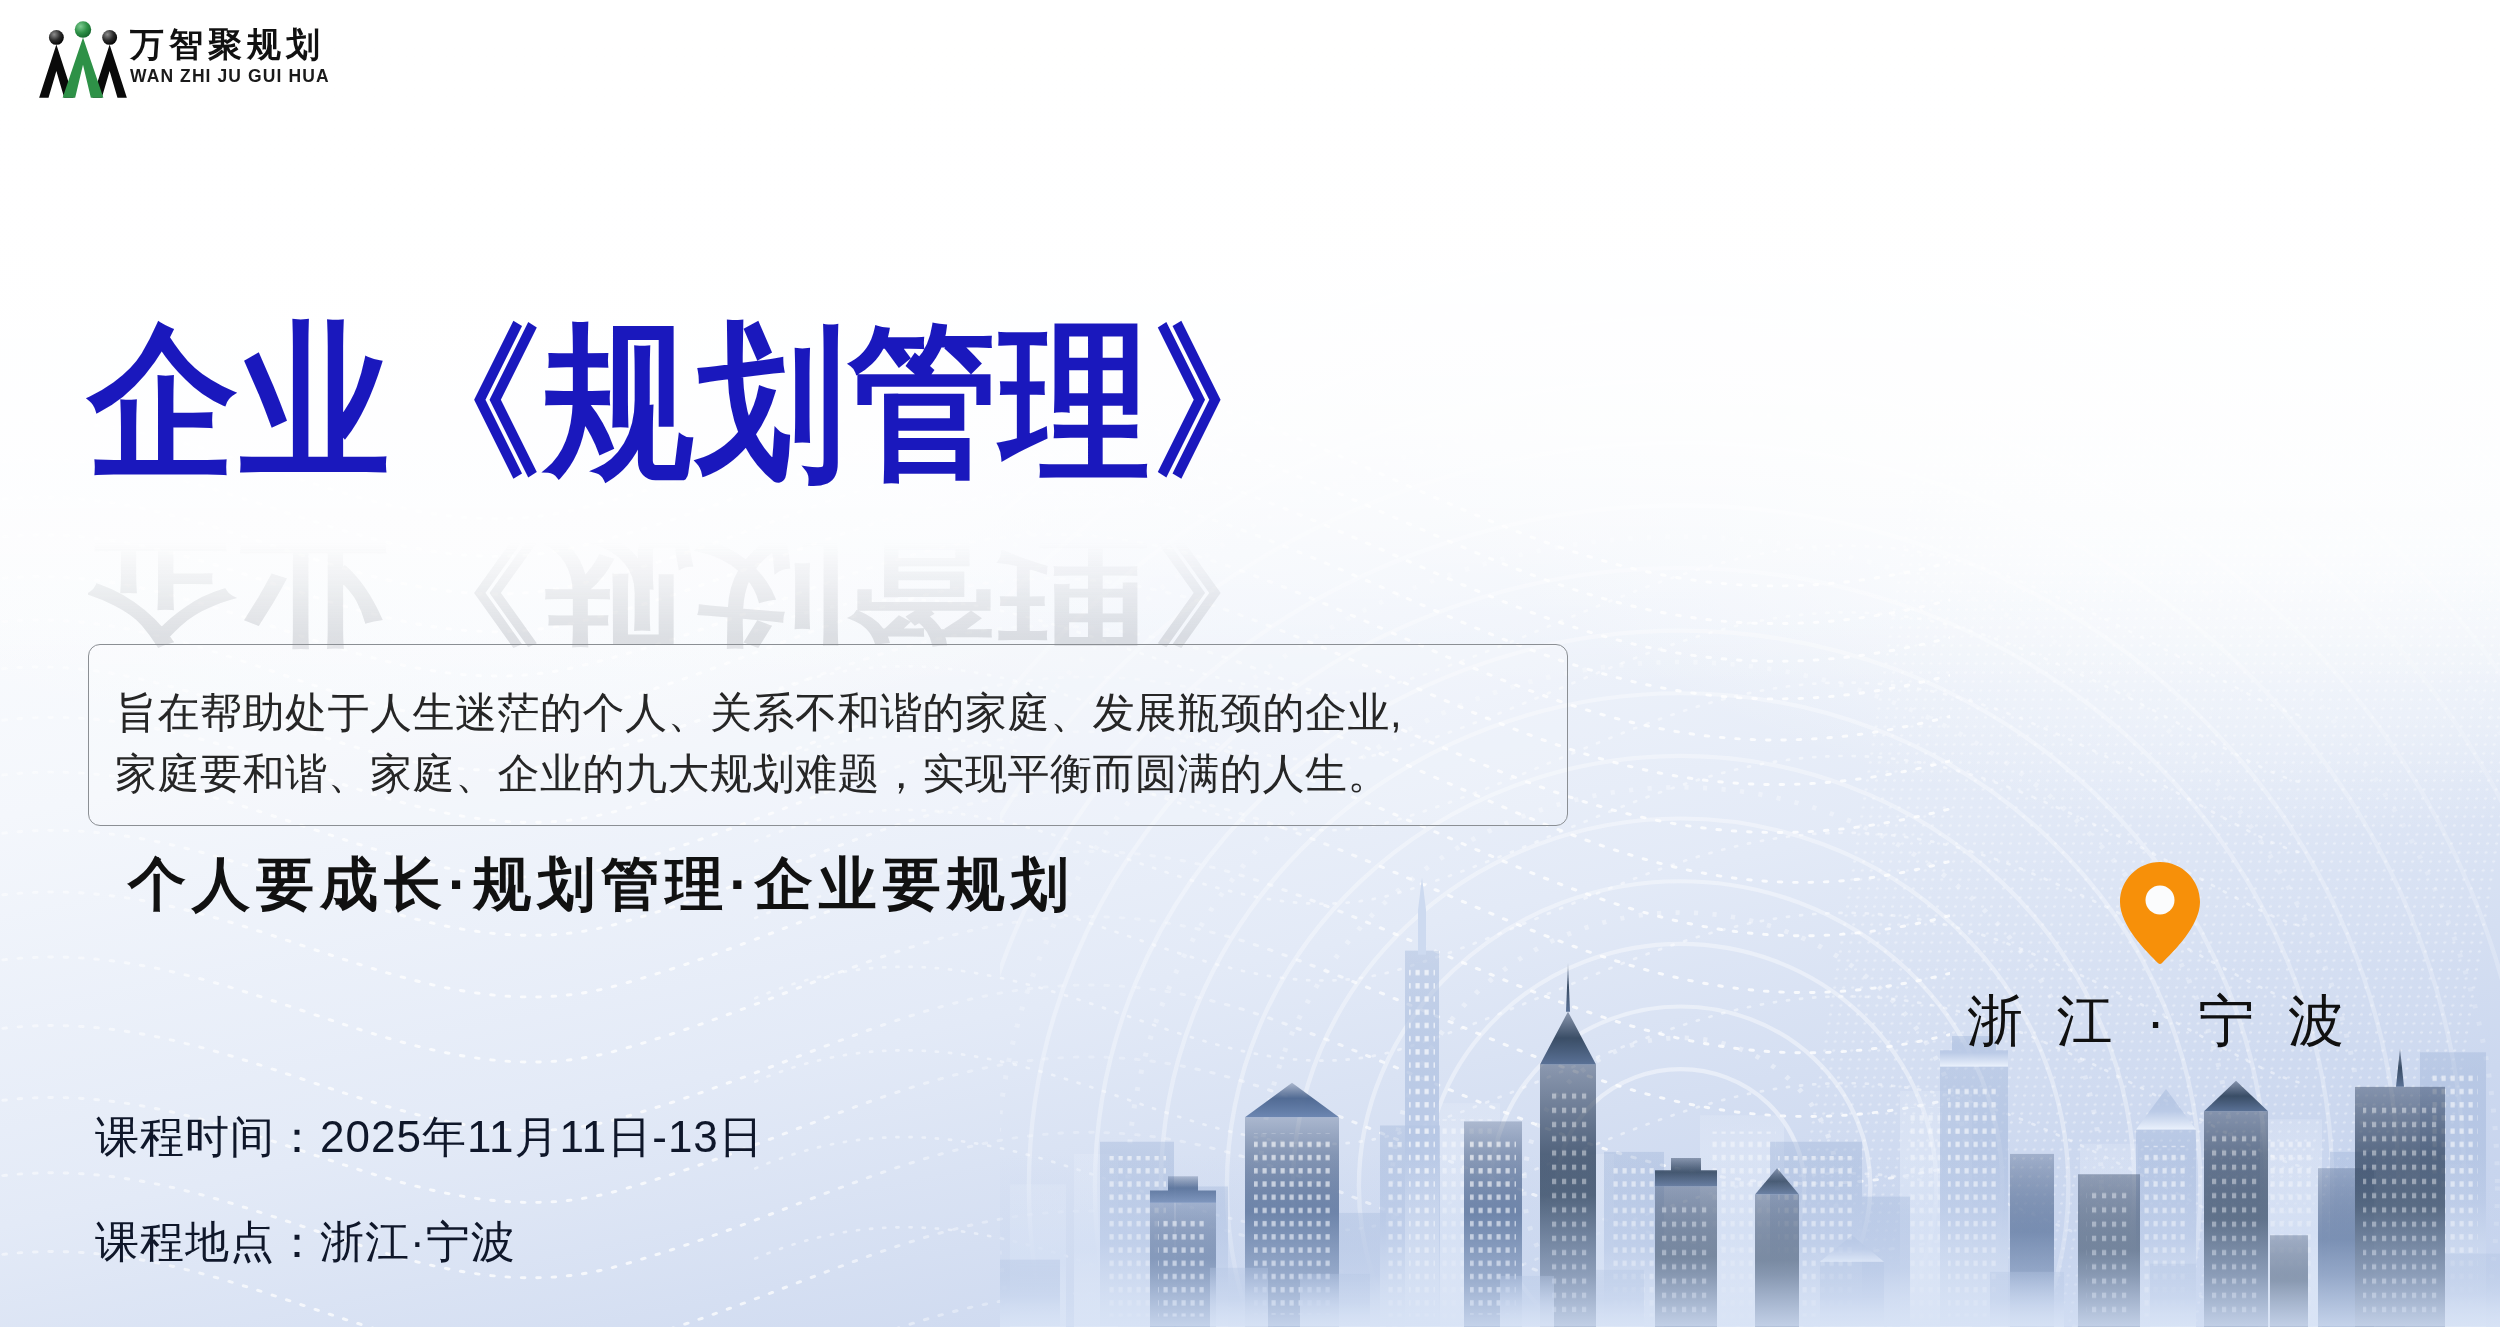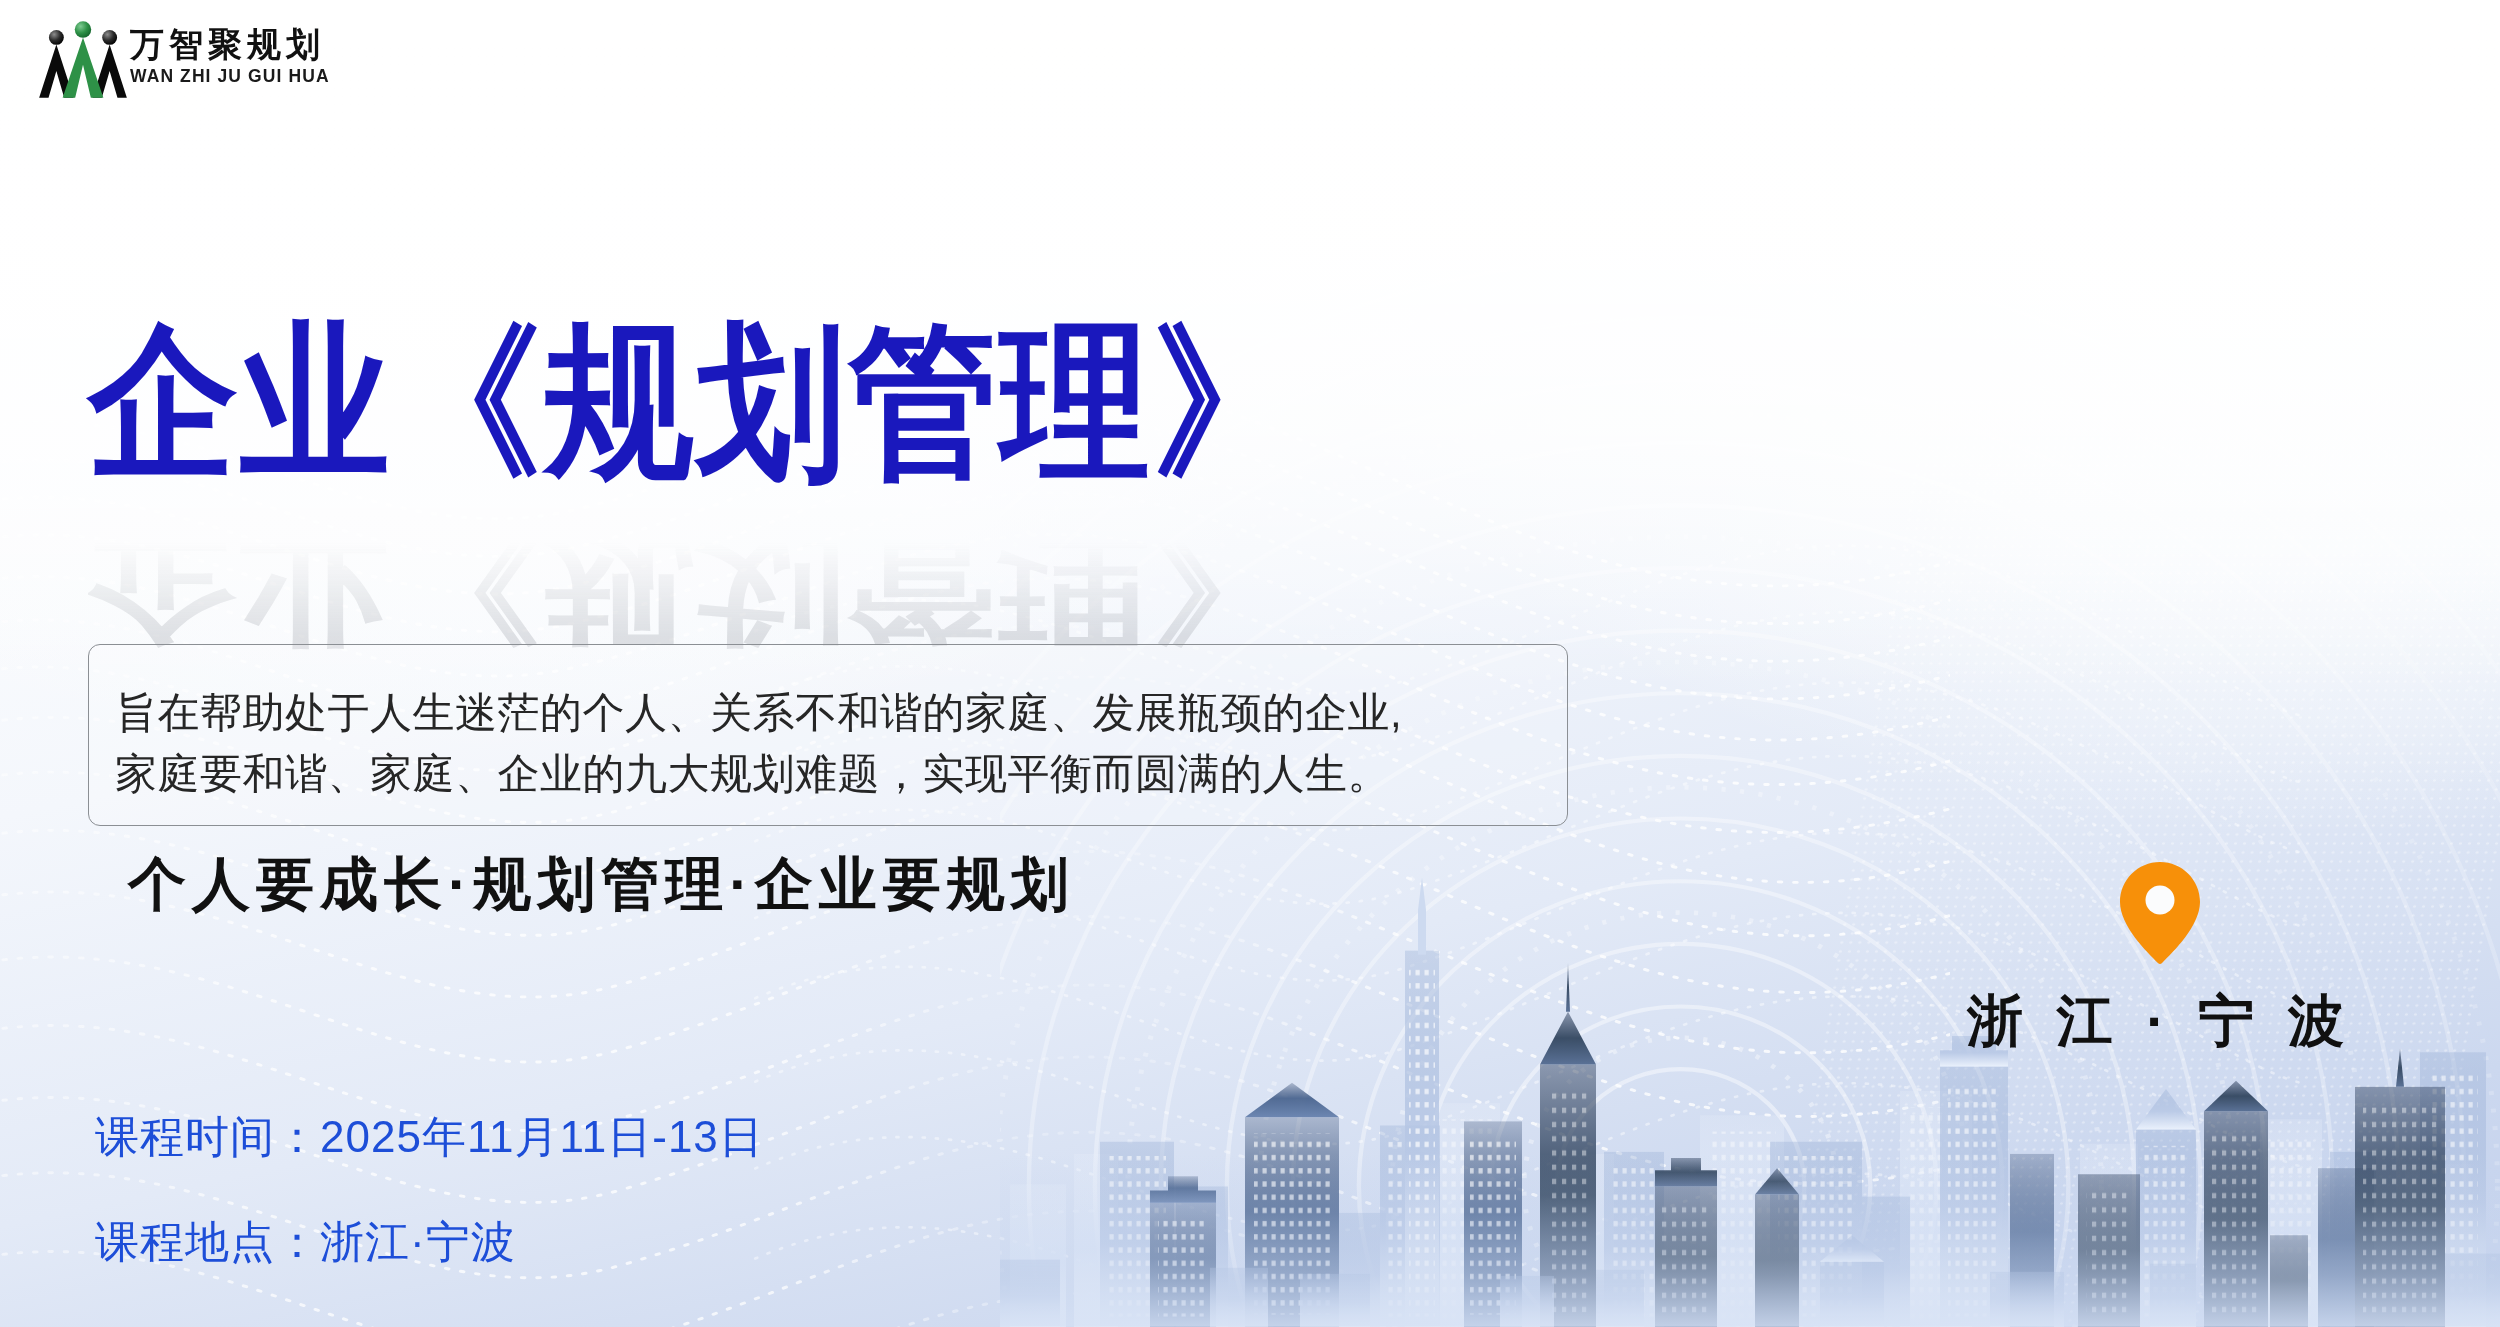--- a/index.html
+++ b/index.html
@@ -195,42 +195,42 @@
   .course-info {
     position: absolute;
     left: 95px;
     top: 1108px;
     z-index: 10;
   }
   .course-line {
     font-family: "Liberation Sans", "DejaVu Sans", sans-serif;
     font-size: 44px;
     font-weight: 500;
-    color: #1d4ed8;
+    color: #0f172a;
     letter-spacing: 1px;
     white-space: nowrap;
     margin-bottom: 46px;
   }
   .course-line:last-child { margin-bottom: 0; }
 
   
   .location {
     position: absolute;
     left: 1960px;
     top: 860px;
     width: 400px;
     text-align: center;
     z-index: 11;
   }
   .pin { display: block; margin: 0 auto; width: 86px; height: 106px; }
   .location-label {
     margin-top: 18px;
     font-family: "Liberation Sans", "DejaVu Sans", sans-serif;
     font-size: 56px;
-    font-weight: 700;
+    font-weight: 400;
     color: #101010;
     letter-spacing: 9px;
     white-space: nowrap;
   }
 </style>
 </head>
 <body>
 
 <div class="poster">
 

